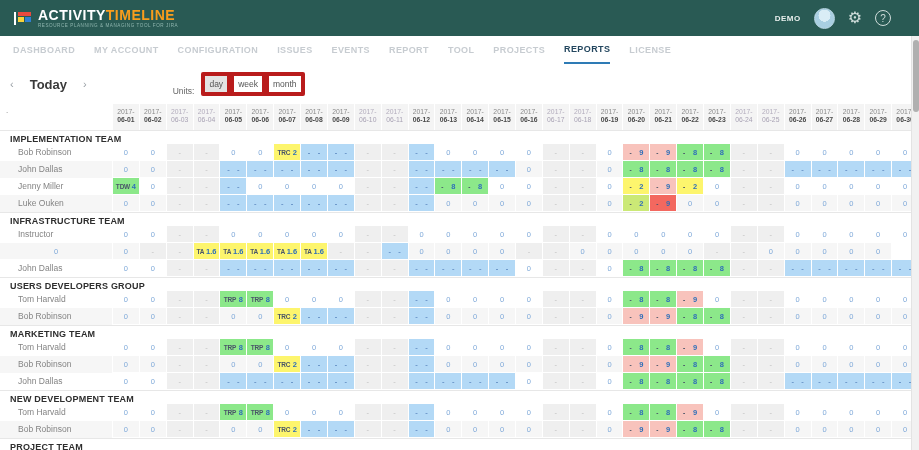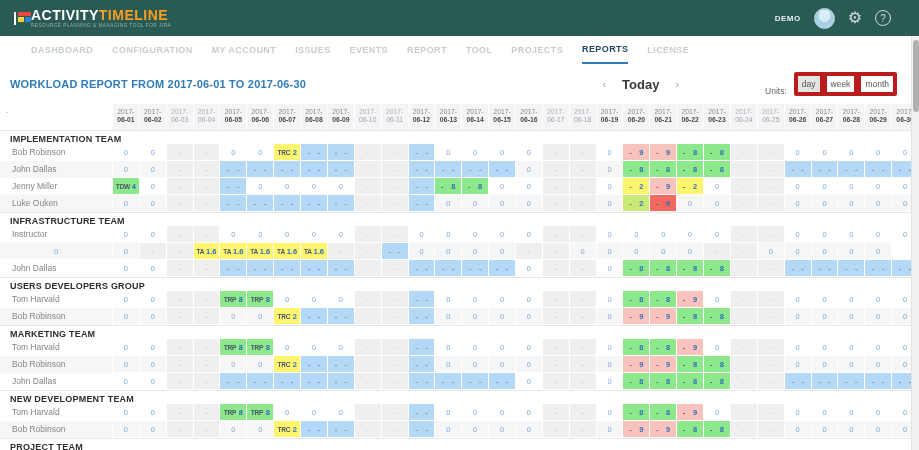--- a/index.html
+++ b/index.html
@@ -2,42 +2,42 @@
 <html><head>
 <meta charset="utf-8">
 <style>
   * { margin:0; padding:0; box-sizing:border-box; }
   html,body { width:919px; height:450px; overflow:hidden; background:#fff;
     font-family:"Liberation Sans", sans-serif; }
 
   
   .topbar { height:36px; background:#295a54; display:flex; align-items:center;
     padding:0 14px; position:relative; }
-  .brand { display:flex; align-items:center; cursor:pointer; }
+  .brand { display:flex; align-items:center; gap:7px; cursor:pointer; }
   .logo-mark { position:relative; width:17px; height:13px; border-left:2px solid #fff; }
   .logo-mark .bar { position:absolute; left:2px; }
   .logo-mark .bar.red { top:0; width:13px; height:4px; background:#e84a3f; }
   .logo-mark .bar.yellow { top:5px; width:6px; height:5px; background:#f8d23a; }
   .logo-mark .bar.blue { top:5px; left:9px; width:6px; height:5px; background:#2f7fd1; }
   .brand-text .line1 { font-size:14px; font-weight:bold; letter-spacing:.5px; line-height:13px; }
   .brand-text .p1 { color:#ffffff; }
   .brand-text .p2 { color:#f99d1c; }
   .brand-text .subtitle { font-size:4.6px; color:#8fb5ae; letter-spacing:.55px; margin-top:1px; }
   .topbar-right { margin-left:auto; display:flex; align-items:center; gap:13px; margin-right:14px; }
   .user-label { color:#e9f0ee; font-size:8px; font-weight:bold; letter-spacing:.5px; }
   .avatar { width:21px; height:21px; border-radius:50%;
     background:radial-gradient(circle at 50% 35%, #d9edf6 0 38%, #a9cfe2 39% 100%);
     border:1px solid #bcd9e6; cursor:pointer; }
   .gear { color:#cfdddb; font-size:16px; line-height:16px; cursor:pointer; }
   .help { width:16px; height:16px; border:1.2px solid #cfdddb; border-radius:50%;
     color:#cfdddb; font-size:10px; display:flex; align-items:center; justify-content:center; cursor:pointer; }
 
   
   .nav { height:28px; display:flex; align-items:center; gap:19px; padding:0 0 0 13px;
-    background:#fff;margin-left:18px; }
+    background:#fff; }
   .nav-item { font-size:9px; font-weight:bold; letter-spacing:.4px; color:#c7ccd1;
     cursor:pointer; line-height:26px; }
   .nav-item.active { color:#24475f; border-bottom:2px solid #2e7bb5; }
 
   
   .toolbar { height:40px; display:flex; align-items:center; justify-content:space-between;
     padding:0 22px 0 10px; }
   .report-title { color:#2e7cb8; font-size:11px; font-weight:bold; letter-spacing:.2px; }
   .toolbar-right { display:flex; align-items:center; gap:46px; }
   .pager { display:flex; align-items:center; gap:16px; }
@@ -61,21 +61,21 @@
   .dh-cell .l2 { font-size:6.8px; color:#4a4a4a; font-weight:bold; line-height:8px; }
   .dh-cell.wk .l1 { color:#b3adbd; }
   .dh-cell.wk .l2 { color:#a8a2b4; font-weight:normal; }
 
   .team-row { height:14px; border-top:1px solid #e7e7e7; background:#fff; }
   .team-name { grid-column:1 / -1; font-size:9px; font-weight:bold; color:#2e2e2e;
     letter-spacing:.2px; padding:3px 0 0 10px; }
 
   .person-row { height:17px; }
   .person-row.alt .name, .person-row.alt .cell { background:#f6f6f6; }
-  .name { font-size:8.5px; color:#848484; padding-left:12px; line-height:17px;
+  .name { font-size:8.5px; color:#848484; padding-left:18px; line-height:17px;
     white-space:nowrap; overflow:hidden; background:#fff; border-right:1px solid #fff; cursor:pointer; }
   .cell { border-right:1px solid #fff; border-bottom:1px solid #fff; background:#fff;
     display:flex; align-items:center; justify-content:center; cursor:pointer; overflow:hidden; }
   .cell .zero { font-size:7.5px; color:#7fa9d9; }
   .cell.wkend { background:#efefef !important; }
   .cell.wkend .dash { font-size:7.5px; color:#bfbfbf; }
   .cell.off { background:#b3d9f6 !important; justify-content:space-around; padding:0 3px; }
   .cell.off .dash { font-size:7.5px; color:#6b96c9; font-weight:bold; }
   .cell.event { justify-content:space-around; padding:0 2px; }
   .cell.event .code { font-size:6.5px; color:#4a5568; font-weight:bold; letter-spacing:-.2px; }
@@ -105,33 +105,32 @@
   <div class="topbar-right">
     <span class="user-label">DEMO</span>
     <div class="avatar"></div>
     <span class="gear">⚙</span>
     <div class="help">?</div>
   </div>
 </div>
 
 <div class="nav">
     <div class="nav-item">DASHBOARD</div>
+    <div class="nav-item">MY ACCOUNT</div>
     <div class="nav-item">CONFIGURATION</div>
-    <div class="nav-item">MY ACCOUNT</div>
     <div class="nav-item">ISSUES</div>
     <div class="nav-item">EVENTS</div>
     <div class="nav-item">REPORT</div>
     <div class="nav-item">TOOL</div>
     <div class="nav-item">PROJECTS</div>
     <div class="nav-item active">REPORTS</div>
     <div class="nav-item">LICENSE</div>
   </div>
 
 <div class="toolbar">
-  <div class="report-title">WORKLOAD REPORT FROM 2017-06-01 TO 2017-06-30</div>
   <div class="toolbar-right">
     <div class="pager">
       <span class="chev">‹</span>
       <span class="today">Today</span>
       <span class="chev">›</span>
     </div>
     <div class="units">
       <span class="units-label">Units:</span>
     <div class="unit-btn active">day</div>
         <div class="unit-btn">week</div>

